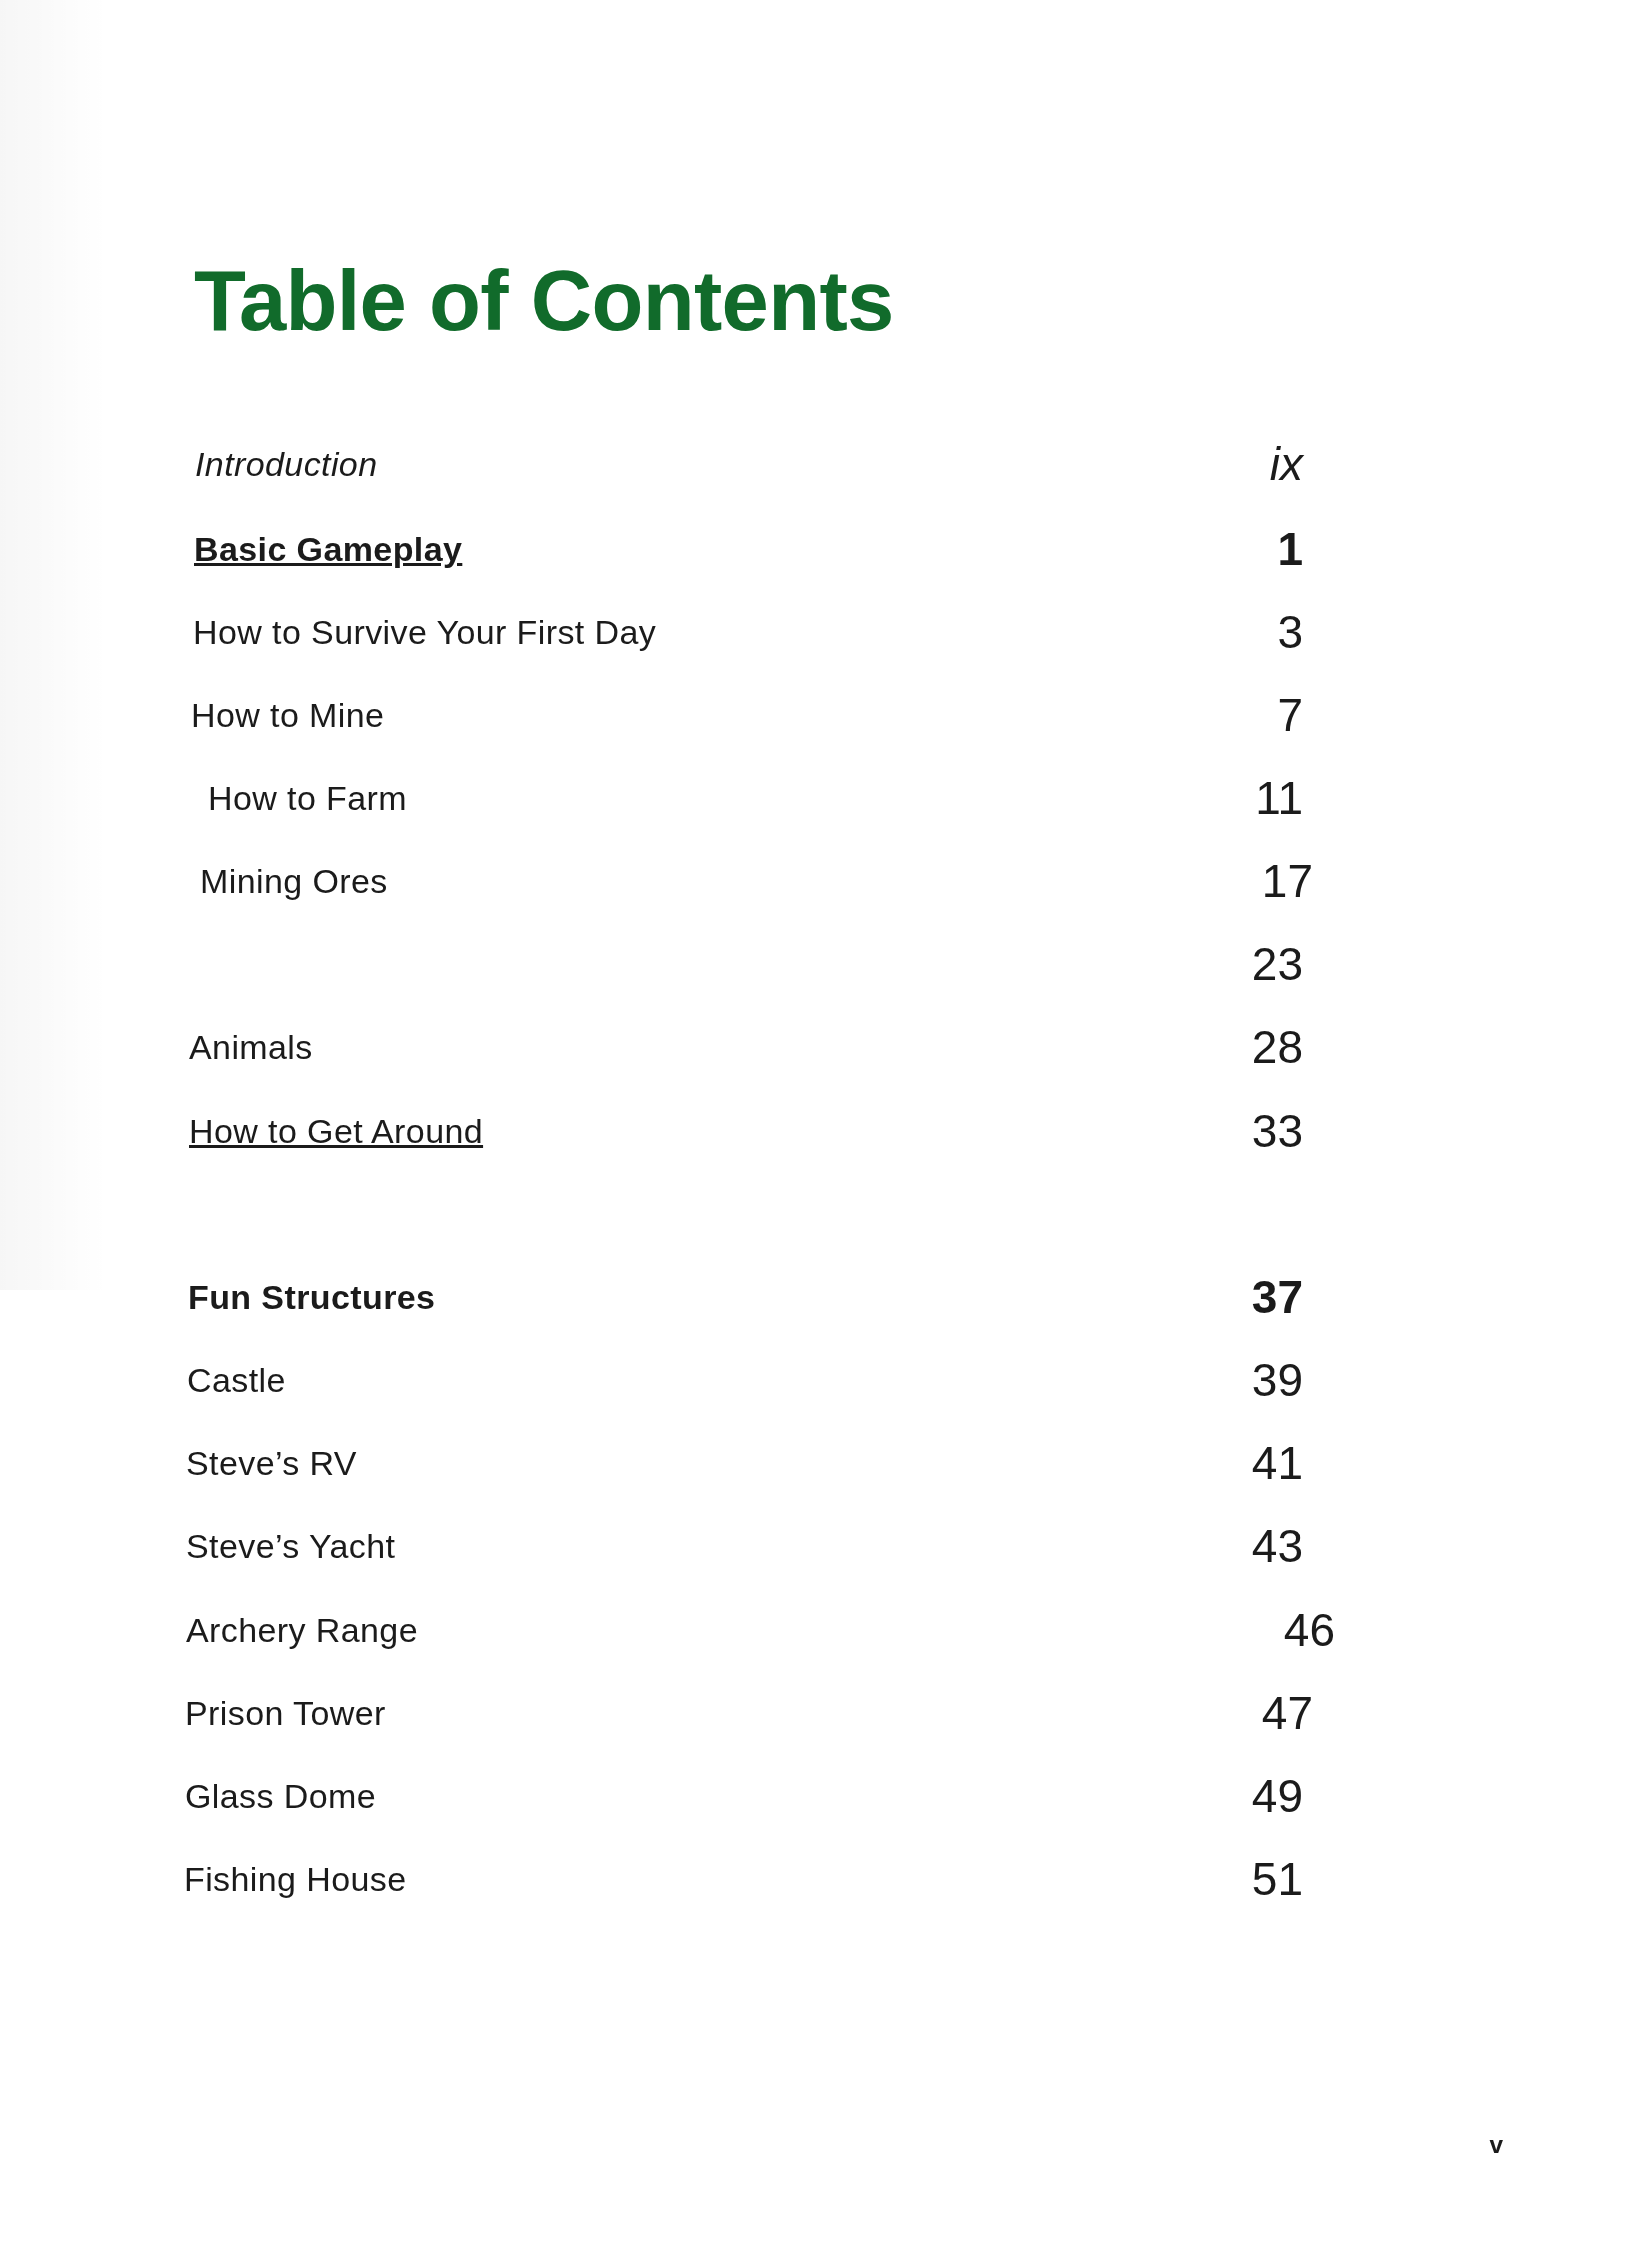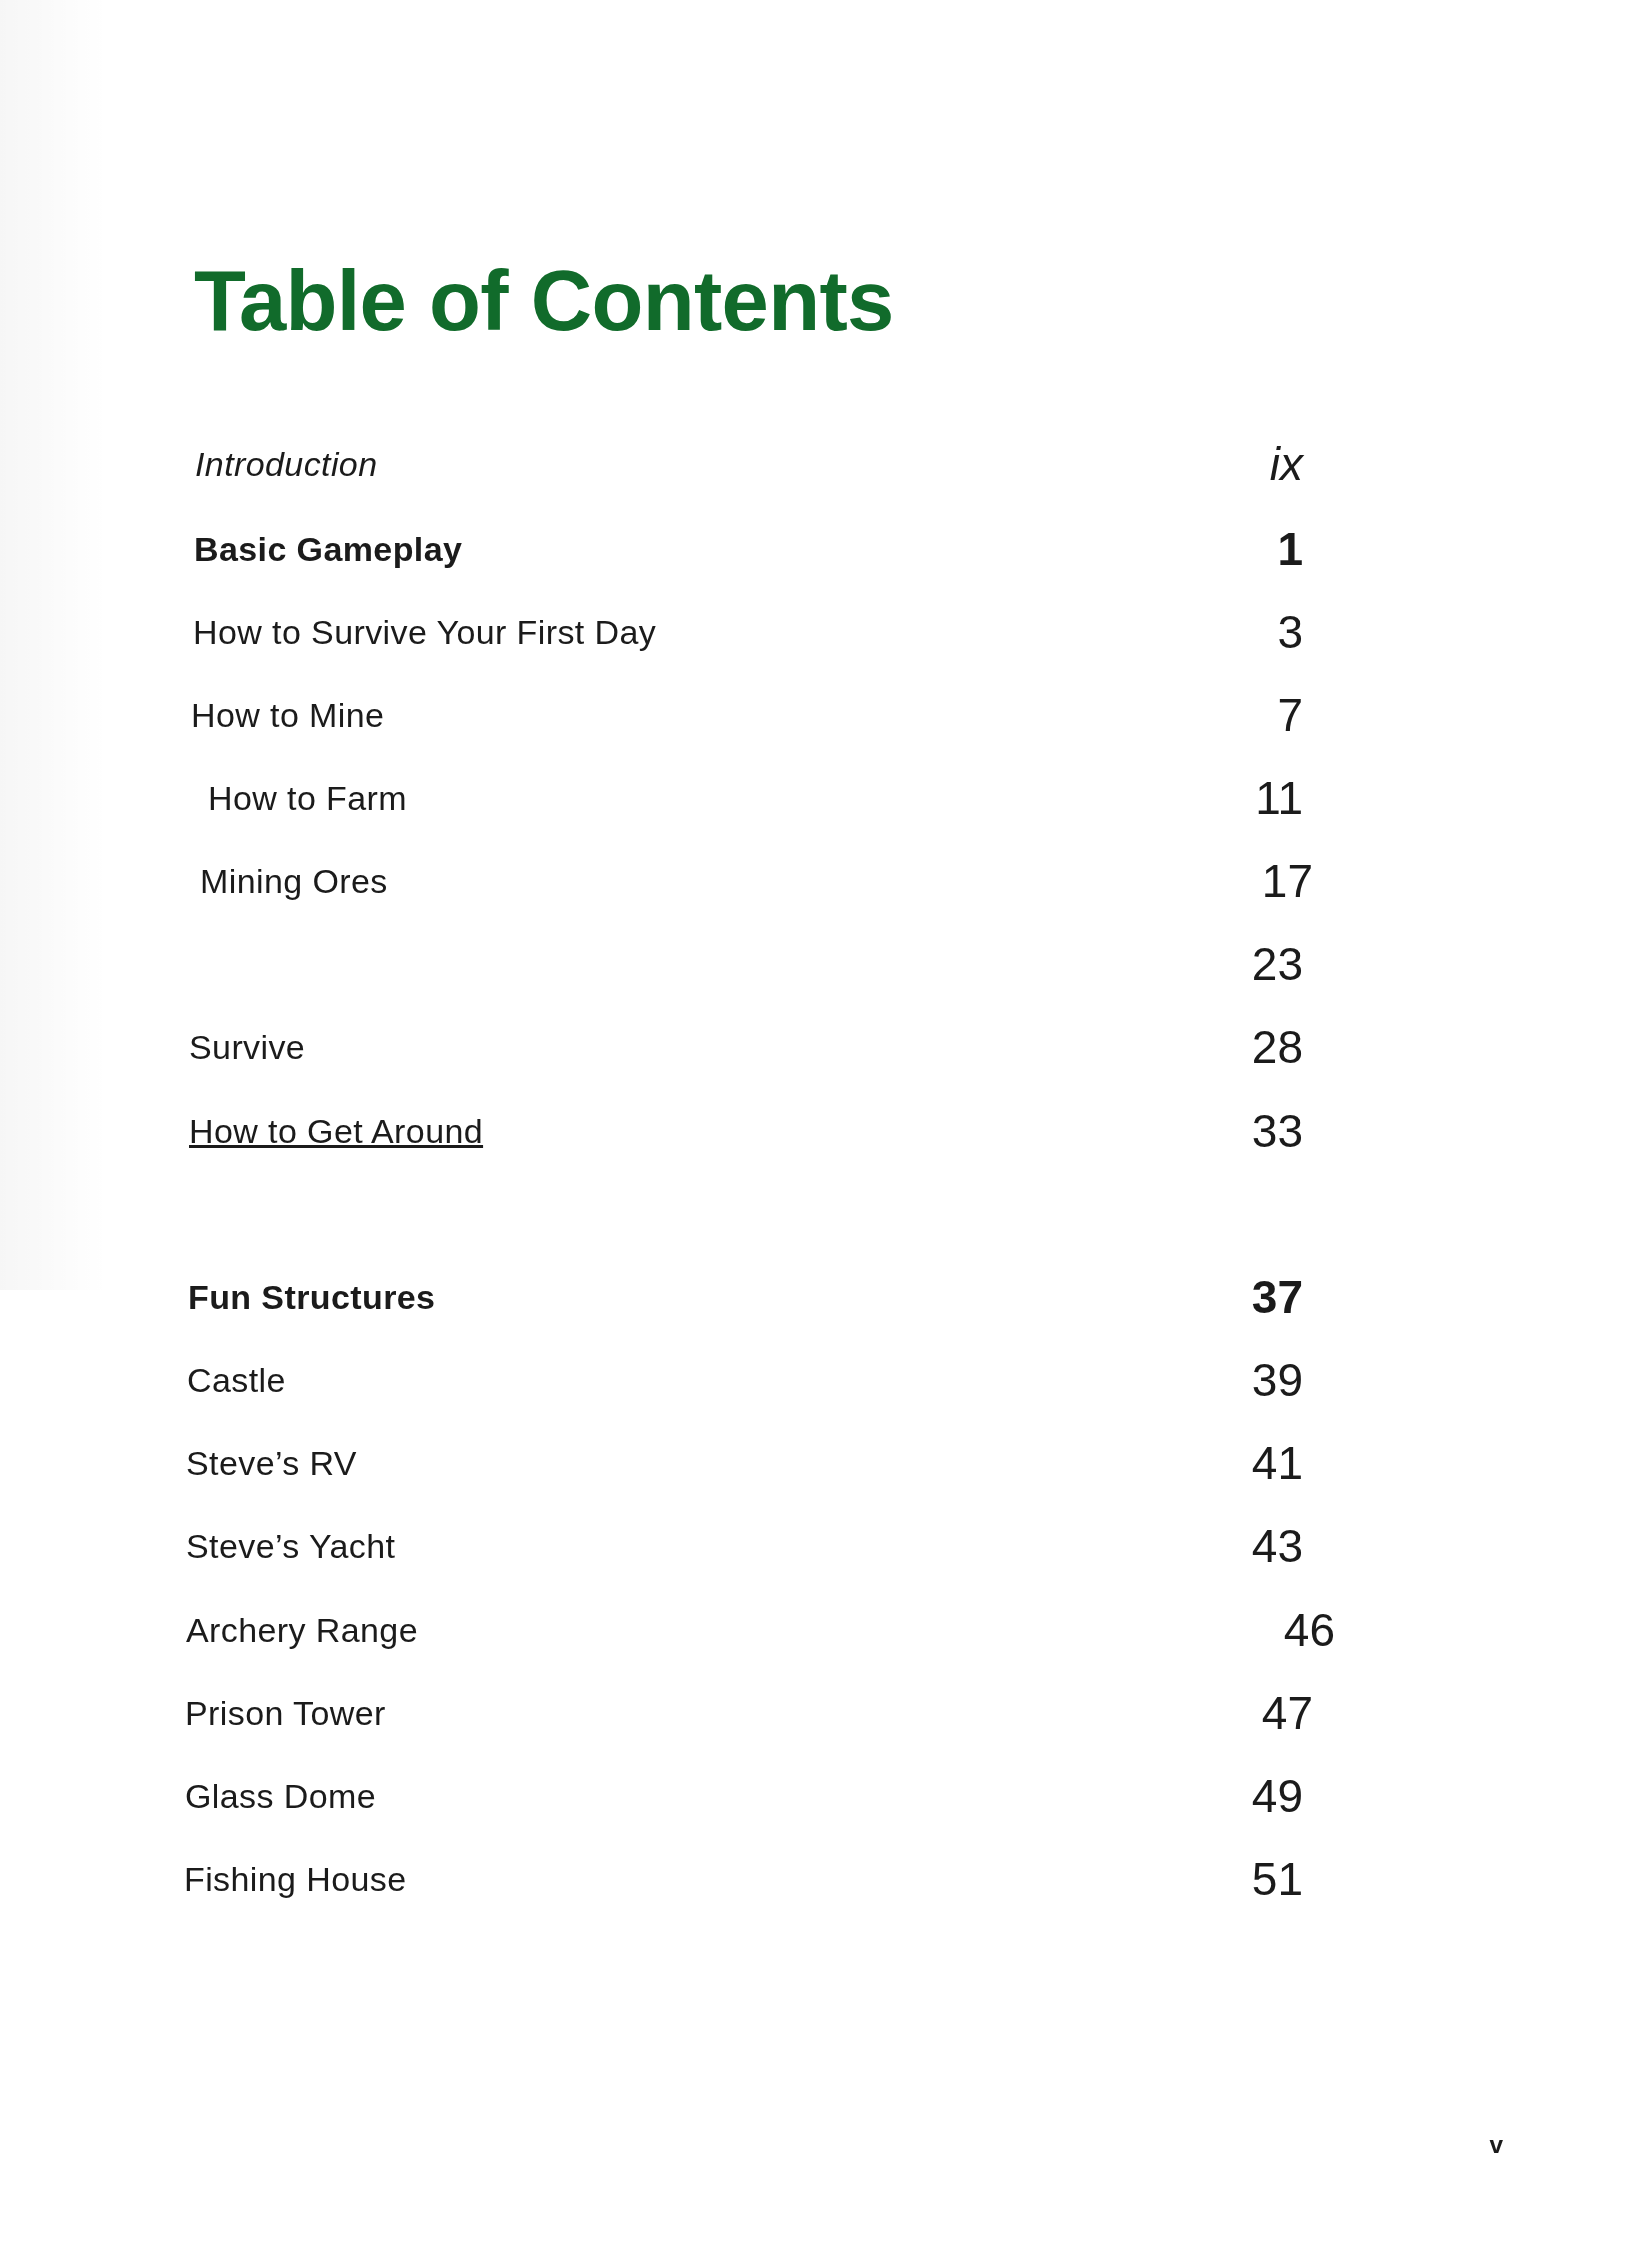--- a/index.html
+++ b/index.html
@@ -43,21 +43,21 @@
 <div class="scan-shadow"></div>
 
 <h1 class="title" style="color:#116b2b;margin:0;">Table of Contents</h1>
 
 <div class="toc-row" style="top:436px;">
   <span class="toc-label italic" style="left:195px;">Introduction</span>
   <span class="toc-page italic">ix</span>
 </div>
 
 <div class="toc-row" style="top:521px;">
-  <span class="toc-label bold" style="left:194px;">Basic Gameplay</span>
+  <span class="toc-label bold" style="left:194px;text-decoration:underline;">Basic Gameplay</span>
   <span class="toc-page bold">1</span>
 </div>
 
 <div class="toc-row" style="top:604px;">
   <span class="toc-label" style="left:193px;">How to Survive Your First Day</span>
   <span class="toc-page">3</span>
 </div>
 <div class="toc-row" style="top:687px;">
   <span class="toc-label" style="left:191px;">How to Mine</span>
   <span class="toc-page">7</span>
@@ -67,21 +67,21 @@
   <span class="toc-page">11</span>
 </div>
 <div class="toc-row" style="top:853px;margin-left:10px;">
   <span class="toc-label" style="left:190px;">Mining Ores</span>
   <span class="toc-page">17</span>
 </div>
 <div class="toc-row" style="top:936px;">
   <span class="toc-page">23</span>
 </div>
 <div class="toc-row" style="top:1019px;">
-  <span class="toc-label" style="left:189px;">Survive</span>
+  <span class="toc-label" style="left:189px;">Animals</span>
   <span class="toc-page">28</span>
 </div>
 <div class="toc-row" style="top:1103px;">
   <span class="toc-label" style="left:189px;text-decoration:underline;">How to Get Around</span>
   <span class="toc-page">33</span>
 </div>
 
 <div class="toc-row" style="top:1269px;">
   <span class="toc-label bold" style="left:188px;">Fun Structures</span>
   <span class="toc-page bold">37</span>

